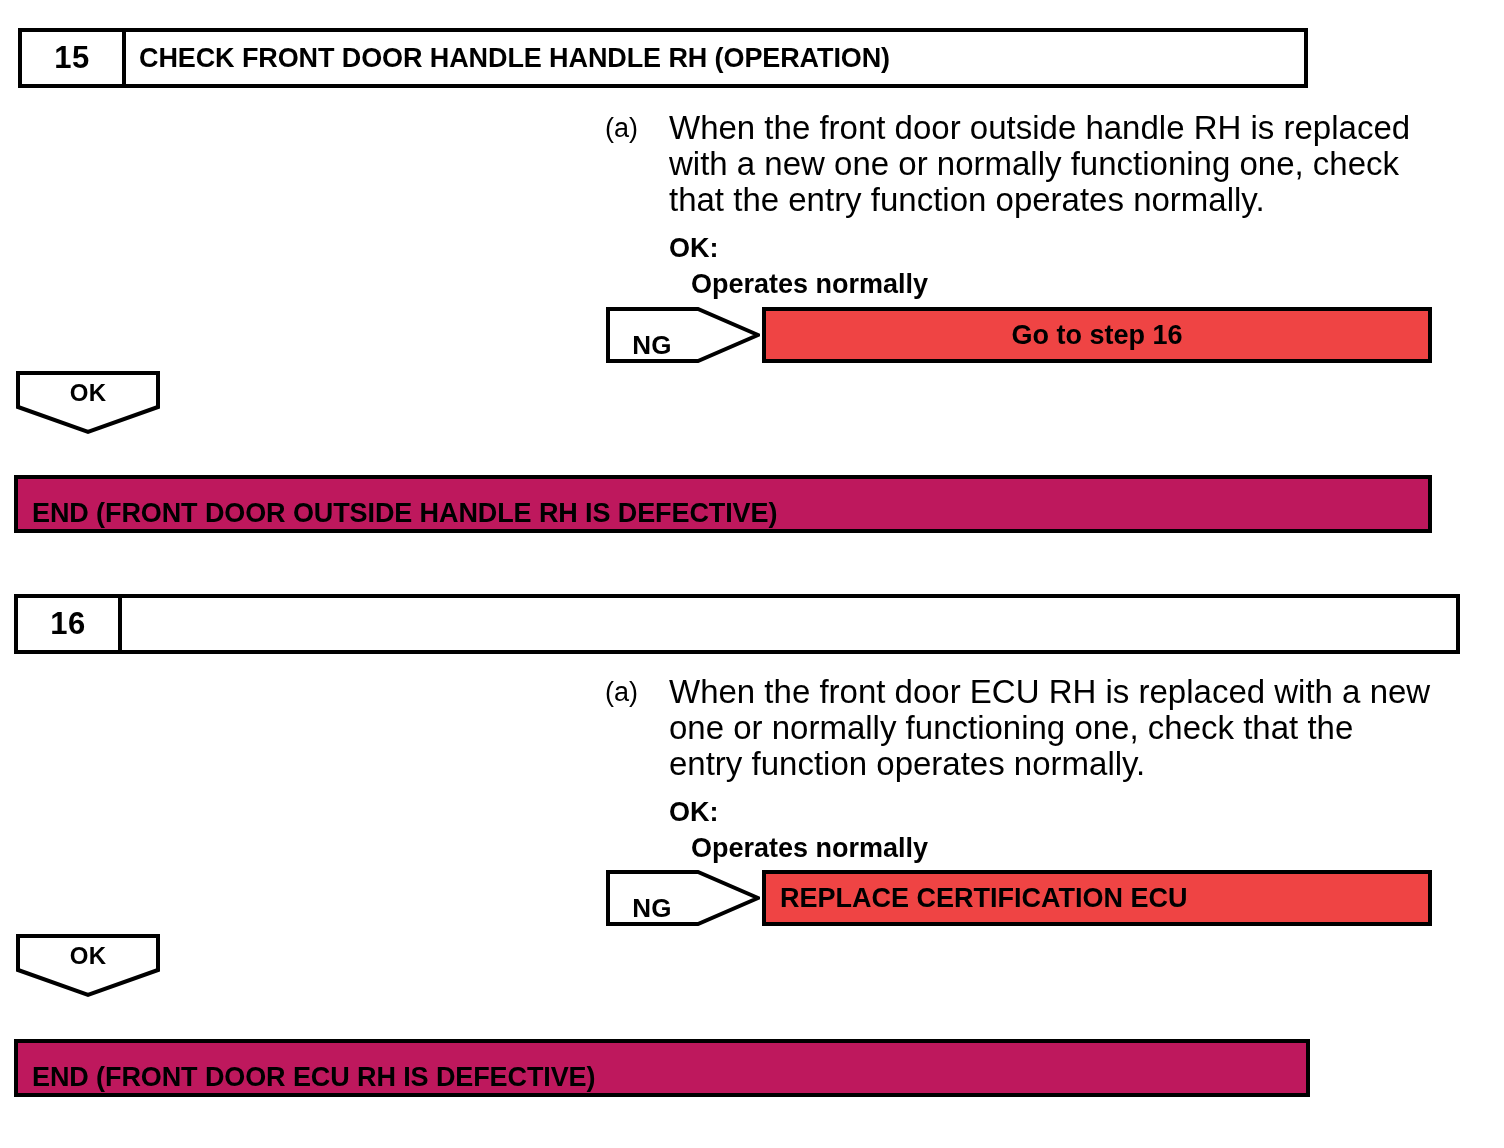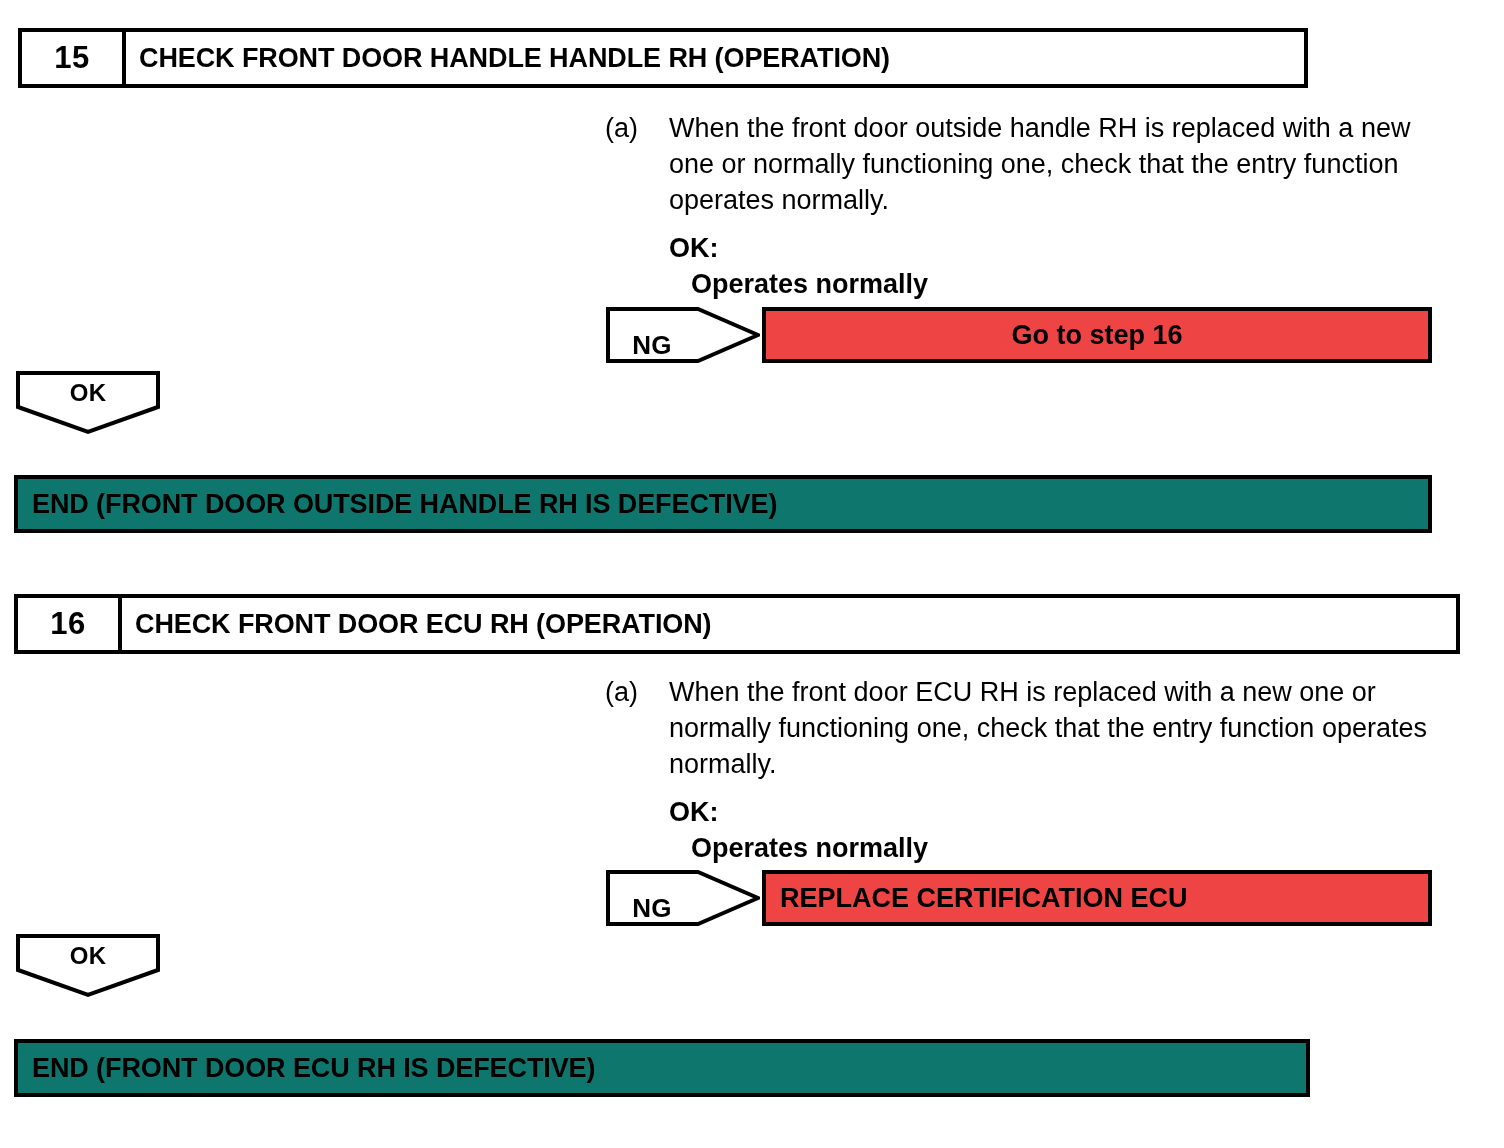--- a/index.html
+++ b/index.html
@@ -60,21 +60,21 @@
     flex: 0 0 auto;
     width: 64px;
     font-size: 27px;
     line-height: 36px;
     white-space: nowrap;
   }
   .instr-body {
     flex: 1 1 auto;
   }
   .instr-text {
-    font-size: 27px;
+    font-size: 33px;
     line-height: 36px;
     max-width: 768px;
   }
   .instr-ok-label {
     font-size: 27px;
     line-height: 36px;
     font-weight: bold;
     margin-top: 12px;
   }
   .instr-ok-value {
@@ -137,24 +137,24 @@
     justify-content: center;
     font-size: 24px;
     font-weight: bold;
     letter-spacing: 0.3px;
   }
 
   
   .end-box {
     position: absolute;
     border: 4px solid #000;
-    background: #0f766e;
-    box-sizing: border-box;
-    display: flex;
-    align-items: center;
+    background: #be185d;
+    box-sizing: border-box;
+    display: flex;
+    align-items: flex-end;
     padding-left: 14px;
     font-size: 27px;
     font-weight: bold;
     letter-spacing: -0.1px;
     white-space: nowrap;
   }
 </style>
 </head>
 <body>
 
@@ -191,21 +191,20 @@
     </svg>
     <div class="ok-label">OK</div>
   </div>
 
   <div class="end-box" style="left:14px; top:475px; width:1418px; height:58px;">
     <span>END (FRONT DOOR OUTSIDE HANDLE RH IS DEFECTIVE)</span>
   </div>
 
   <div class="step-header" style="left:14px; top:594px; width:1446px; height:60px;">
     <div class="step-number">16</div>
-    <div class="step-title">CHECK FRONT DOOR ECU RH (OPERATION)</div>
   </div>
 
   <div class="instruction" style="left:605px; top:674px; width:830px;">
     <div class="instr-marker">(a)</div>
     <div class="instr-body">
       <div class="instr-text">When the front door ECU RH is replaced with a new one or normally functioning one, check that the entry function operates normally.</div>
       <div class="instr-ok-label">OK:</div>
       <div class="instr-ok-value">Operates normally</div>
     </div>
   </div>

